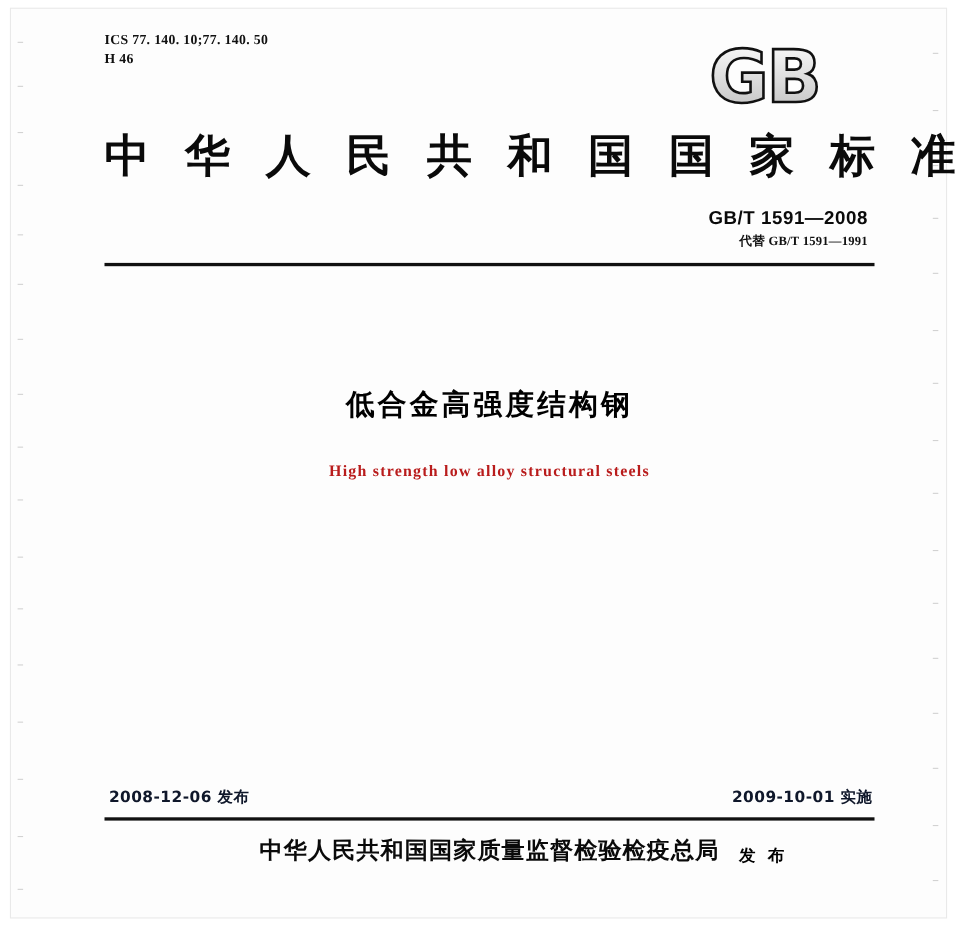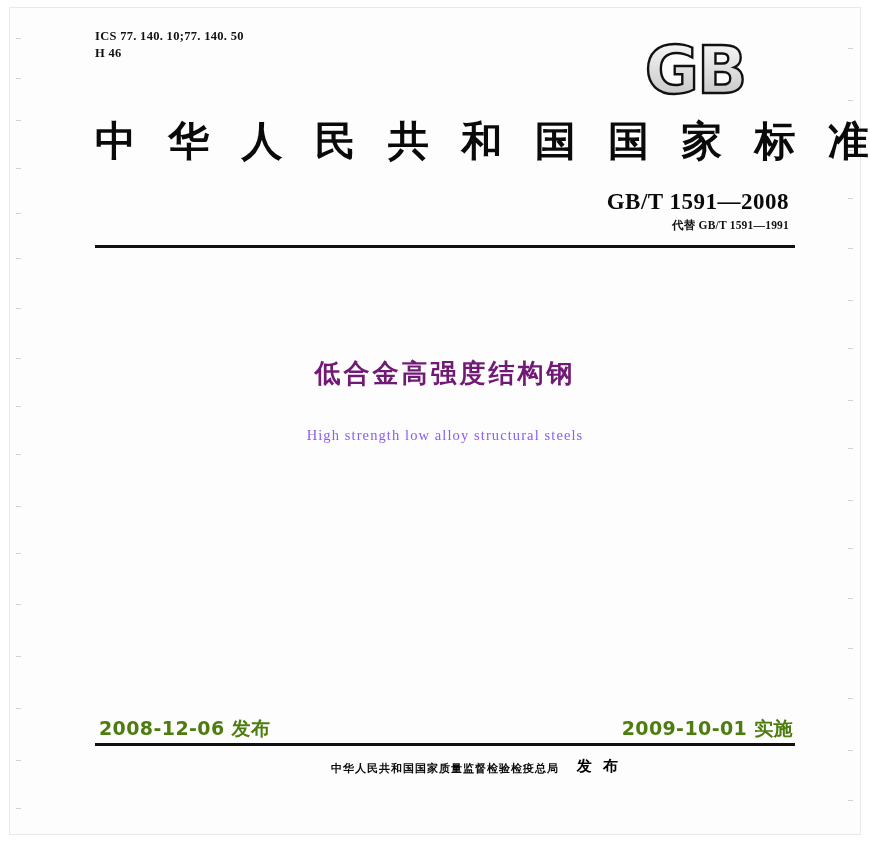--- a/index.html
+++ b/index.html
@@ -86,23 +86,23 @@
     color: #0a0a0a;
     white-space: nowrap;
   }
 
   .std-no-wrap {
     margin-top: 20px;
     text-align: right;
     padding-right: 6px;
   }
   .std-no {
-    font-family: Liberation Serif, serif;
-    font-weight: bold;
-    font-size: 23px;
+    font-family: Liberation Sans, sans-serif;
+    font-weight: bold;
+    font-size: 17px;
     letter-spacing: 0.5px;
     color: #0a0a0a;
   }
   .std-replace {
     margin-top: 3px;
     font-family: "Liberation Serif", serif;
     font-weight: bold;
     font-size: 11.5px;
     letter-spacing: 0.2px;
     color: #111;
@@ -116,45 +116,45 @@
   }
 
   
   .subject-cn {
     margin-top: 108px;
     text-align: center;
     font-family: "DejaVu Sans", sans-serif;
     font-weight: bold;
     font-size: 26px;
     letter-spacing: 3px;
-    color: #701a75;
+    color: #000000;
   }
   .subject-en {
     margin-top: 36px;
     text-align: center;
     font-family: "Liberation Serif", serif;
-    font-weight: normal;
+    font-weight: bold;
     font-size: 14.5px;
     letter-spacing: 1.1px;
-    color: #8b5cf6;
+    color: #b91c1c;
   }
 
   
   .dates {
     position: absolute;
     left: 0;
     right: 0;
     top: 688px;
     display: flex;
     justify-content: space-between;
     font-family: "DejaVu Sans", sans-serif;
     font-weight: bold;
-    font-size: 19px;
+    font-size: 14px;
     letter-spacing: 0.4px;
-    color: #4d7c0f;
+    color: #0f172a;
   }
   .dates .date-issue { padding-left: 4px; }
   .dates .date-effect { padding-right: 2px; }
 
   .rule-bottom {
     position: absolute;
     left: 0;
     right: 0;
     top: 715px;
     height: 3px;
@@ -170,21 +170,21 @@
     text-align: center;
   }
   .pub-rows {
     display: inline-block;
     text-align: left;
     position: relative;
   }
   .pub-line {
     font-family: "DejaVu Sans", sans-serif;
     font-weight: bold;
-    font-size: 11px;
+    font-size: 21px;
     letter-spacing: 1px;
     color: #0a0a0a;
     line-height: 1.5;
     white-space: nowrap;
   }
   .pub-line.line2 { letter-spacing: 4.5px; }
   .pub-issue {
     position: absolute;
     right: -62px;
     bottom: 2px;

